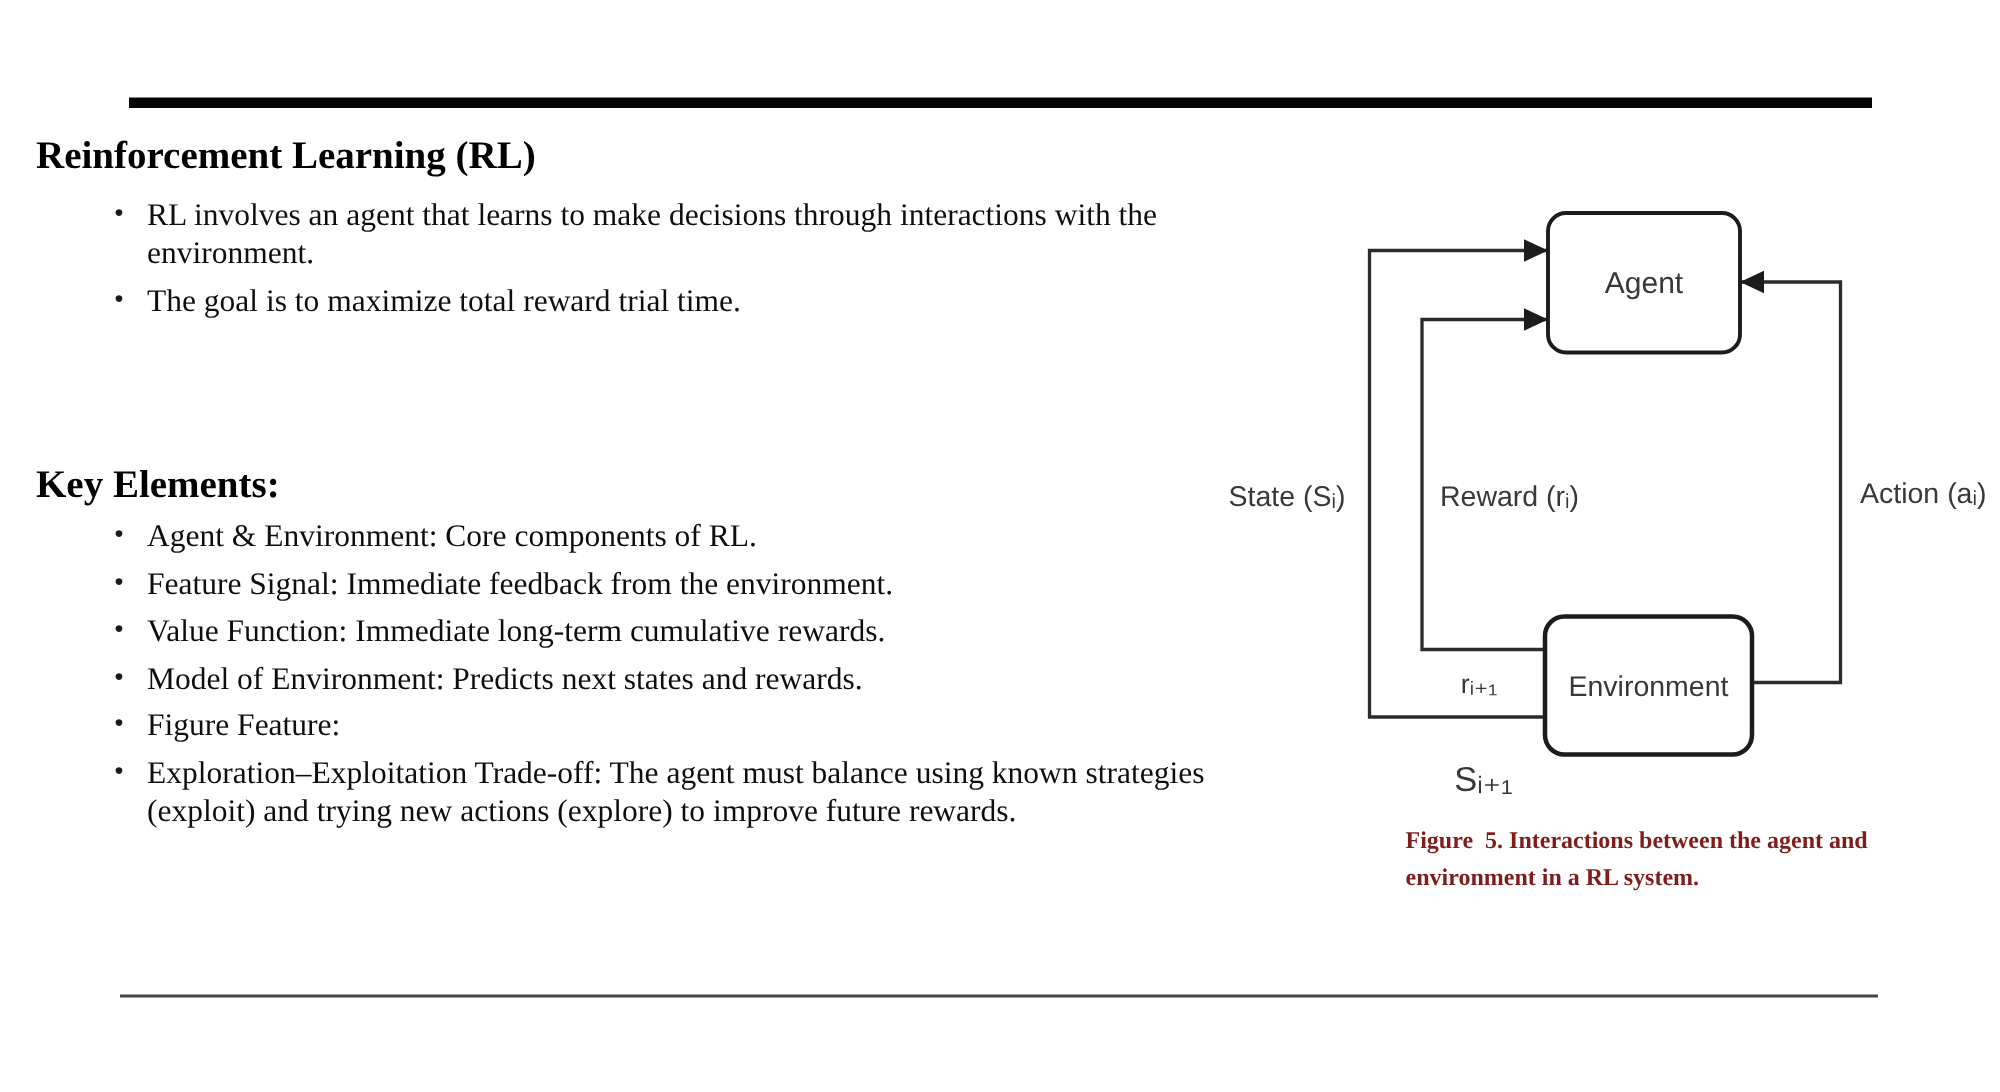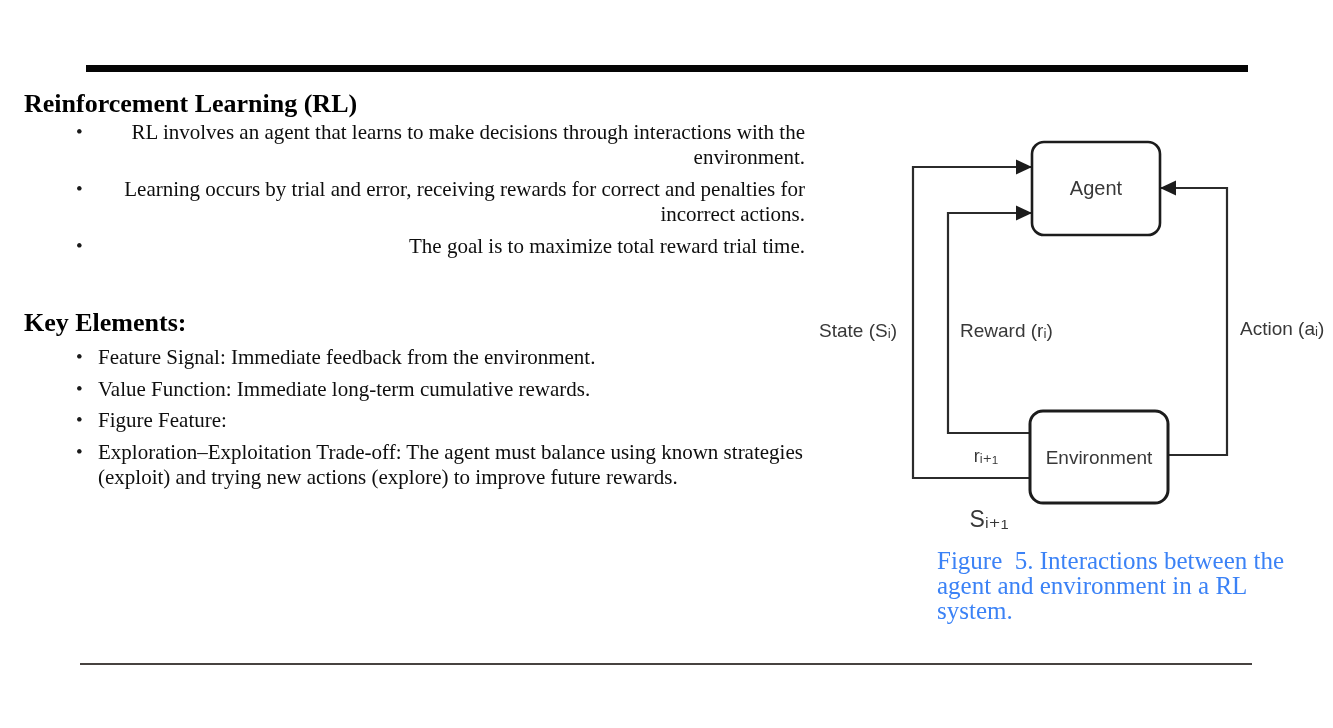--- a/index.html
+++ b/index.html
@@ -48,21 +48,21 @@
     position: absolute;
     left: 75px;
     margin: 0;
     padding: 0;
     list-style: none;
     width: 730px;
     font-size: 21px;
     line-height: 25px;
     color: #0e0e0e;
   }
-  #list-1 { top: 120px; text-align: right; }
+  #list-1 { top: 131px; }
   #list-2 { top: 345px; }
   #list-1 li { margin-bottom: 7px; }
   #list-2 li { margin-bottom: 6.5px; }
   ul.bullets li {
     position: relative;
     padding-left: 23px;
   }
   ul.bullets li::before {
     content: "\2022";
     position: absolute;
@@ -95,46 +95,48 @@
   .arrow-head { fill: #1c1c1c; }
   .diag-text {
     font-family: "Liberation Sans", "DejaVu Sans", sans-serif;
     fill: #383838;
   }
   .figure-caption {
     position: absolute;
     left: 124px;
     top: 418px;
     width: 348px;
-    font-size: 25px;
+    font-size: 16px;
     line-height: 25px;
-    color: #3b82f6;
+    color: #7f1d1d;
     white-space: pre-wrap;
+    font-weight: bold;
   }
 </style>
 </head>
 <body>
 
 <div class="slide">
 
   <div class="top-bar"></div>
 
   <h1 class="heading" id="title-heading">Reinforcement Learning (RL)</h1>
 
   <ul class="bullets" id="list-1">
     <li>RL involves an agent that learns to make decisions through interactions with the environment.</li>
-    <li>Learning occurs by trial and error, receiving rewards for correct and penalties for incorrect actions.</li>
     <li>The goal is to maximize total reward trial time.</li>
   </ul>
 
   <h2 class="heading" id="key-heading">Key Elements:</h2>
 
   <ul class="bullets" id="list-2">
+    <li>Agent &amp; Environment: Core components of RL.</li>
     <li>Feature Signal: Immediate feedback from the environment.</li>
     <li>Value Function: Immediate long-term cumulative rewards.</li>
+    <li>Model of Environment: Predicts next states and rewards.</li>
     <li>Figure Feature:</li>
     <li>Exploration–Exploitation Trade-off: The agent must balance using known strategies (exploit) and trying new actions (explore) to improve future rewards.</li>
   </ul>
 
   <div class="diagram">
     <svg width="520" height="410" viewBox="0 0 520 410">
 
       <path class="diag-line" d="M219,37 L100,37 L100,348 L218,348"></path>
       <path class="diag-line" d="M219,83 L135,83 L135,303 L218,303"></path>
       <path class="diag-line" d="M347,58 L414,58 L414,325 L354,325"></path>

